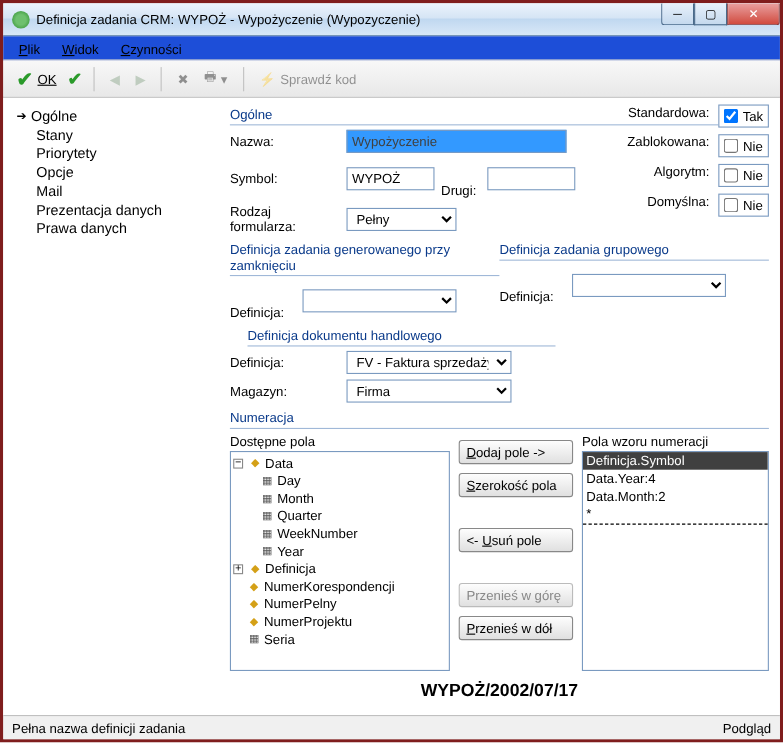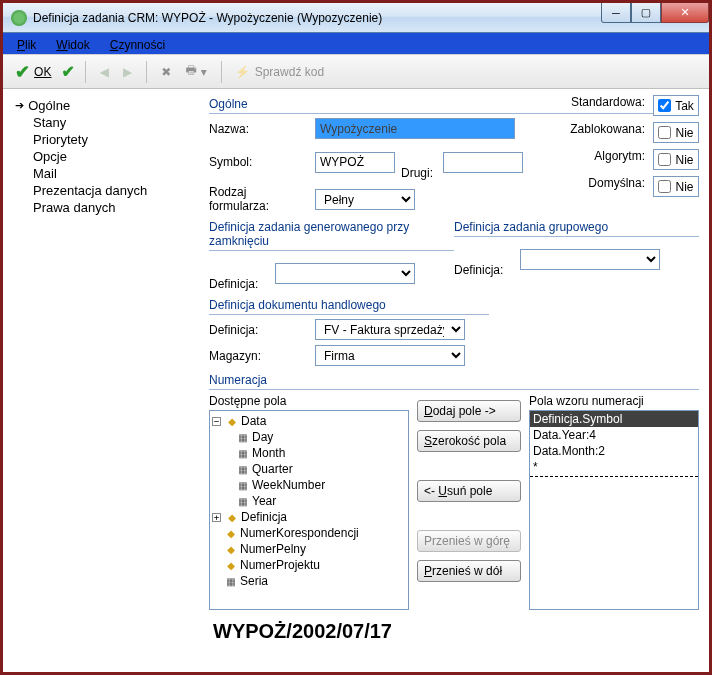--- a/index.html
+++ b/index.html
@@ -53,21 +53,21 @@
 .node-icon { width: 14px; display: inline-block; text-align: center; margin-right: 2px; font-size: 10px; }
 .diamond { color: #d4a017; }
 .doc { color: #555; }
 .btn-col { display: flex; flex-direction: column; gap: 8px; width: 120px; padding-top: 6px; }
 .btn { border: 1px solid #888; background: linear-gradient(to bottom, #fdfdfd, #e0e0e0); padding: 3px 6px; text-align: left; border-radius: 3px; }
 .btn.disabled { color: #888; border-color: #bbb; }
 .list-panel { border: 1px solid #7a9ac0; background: #fff; width: 170px; height: 200px; padding: 0; overflow: auto; }
 .list-item { padding: 1px 3px; }
 .list-item.sel { background: #404040; color: #fff; }
 .list-sep { border-top: 1px dashed #000; margin: 1px 0; }
-.preview { font-weight: bold; font-size: 20px; padding: 10px 4px 4px 4px; }
+.preview { font-weight: bold; font-size: 16px; padding: 10px 4px 4px 4px; text-align: center; }
 .statusbar { height: 22px; border-top: 1px solid #c0c0c0; background: #f0f0f0; display: flex; align-items: center; padding: 0 8px; justify-content: space-between; }
 .sub-label { font-size: 12px; margin-bottom: 2px; }
 .top-area { position: relative; }
 </style>
 </head>
 <body>
 
 <div class="window">
   <div class="titlebar">
     <div class="titlebar-icon"></div>
@@ -182,21 +182,21 @@
         </div>
         <div>
           <div class="group-title">Definicja zadania grupowego</div>
           <div class="row">
             <span class="lbl-s">Definicja:</span>
             <select class="sel w3"><option></option></select>
           </div>
         </div>
       </div>
 
-      <div class="group-title" style="width:280px;">Definicja dokumentu handlowego</div>
+      <div class="group-title" style="width:280px;margin-left:16px;">Definicja dokumentu handlowego</div>
       <div class="row">
         <span class="lbl">Definicja:</span>
         <select class="sel w2"><option>FV - Faktura sprzedaży</option></select>
       </div>
       <div class="row">
         <span class="lbl">Magazyn:</span>
         <select class="sel w2"><option>Firma</option></select>
       </div>
 
       <div class="group-title">Numeracja</div>
@@ -284,13 +284,17 @@
             <div class="list-item">*</div>
             <div class="list-sep"></div>
           </div>
         </div>
       </div>
 
       <div class="preview">WYPOŻ/2002/07/17</div>
     </div>
   </div>
 
+  <div class="statusbar">
+    <span>Pełna nazwa definicji zadania</span>
+    <span>Podgląd</span>
+  </div>
 </div>
 
 </body></html>

